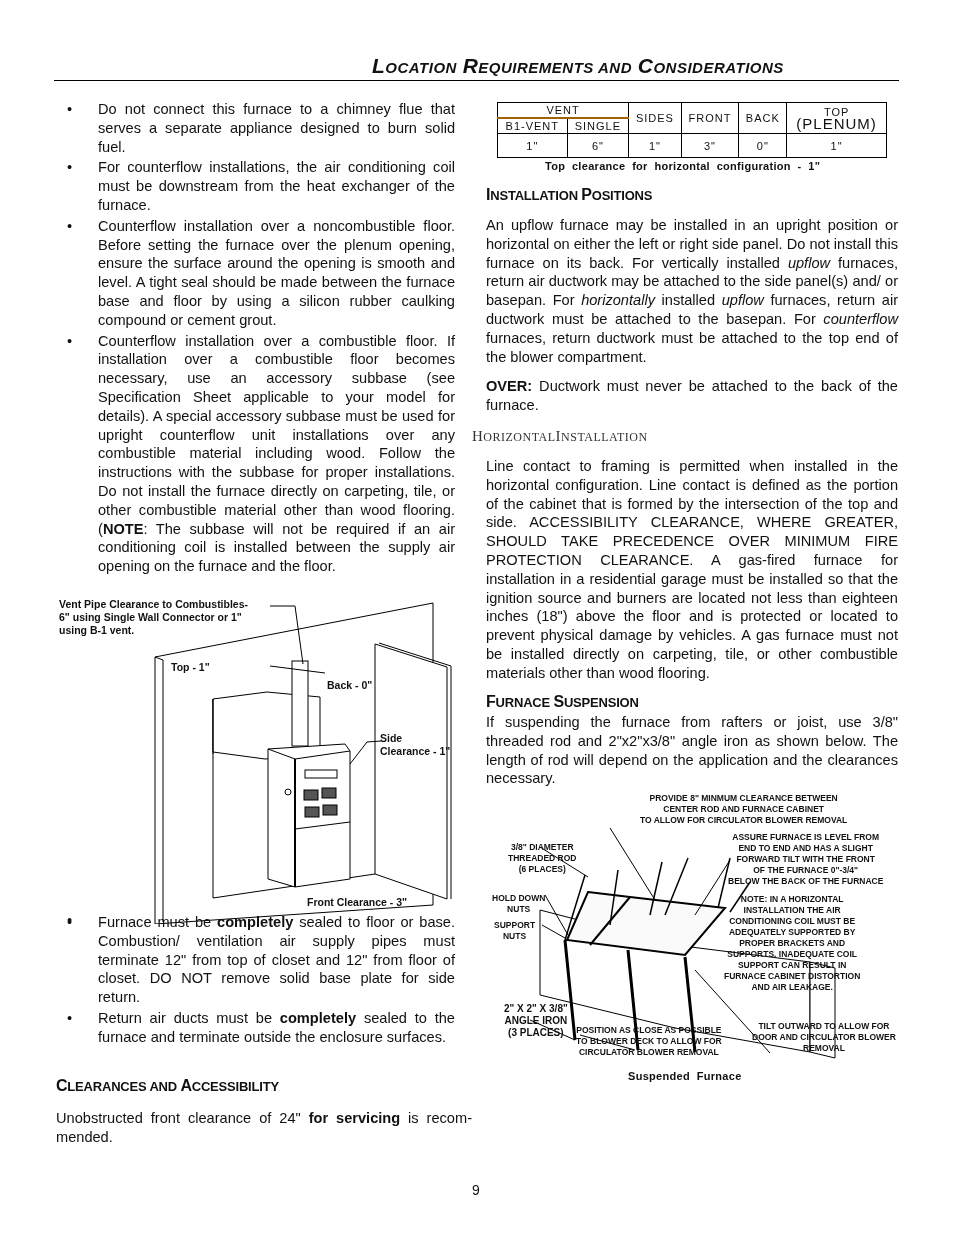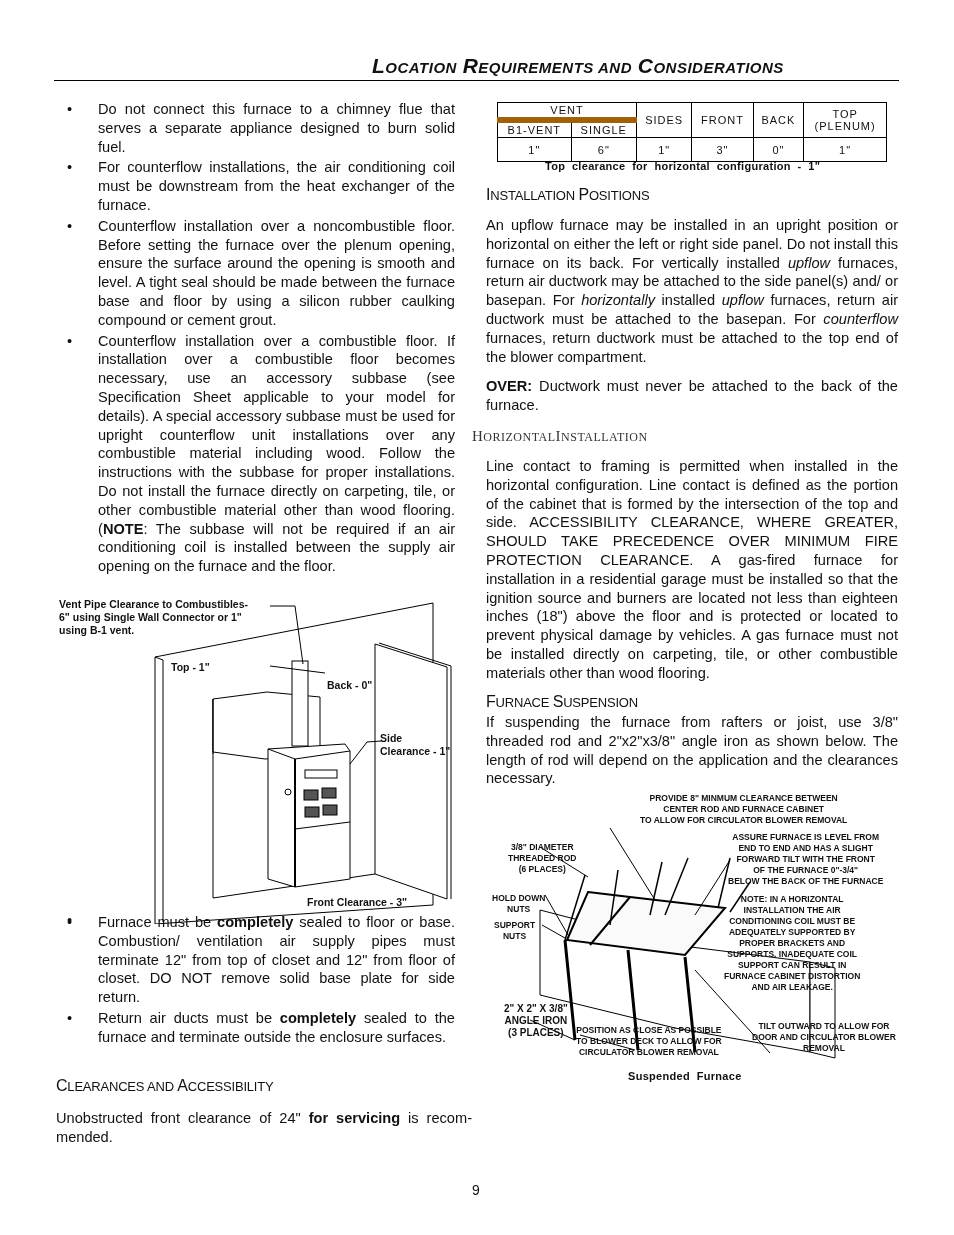--- a/index.html
+++ b/index.html
@@ -5,21 +5,21 @@
   * { box-sizing: border-box; margin: 0; padding: 0; }
   body { width: 954px; height: 1235px; background: #fff; position: relative; font-family: "Liberation Sans", sans-serif; color: #111; overflow: hidden; }
   .abs { position: absolute; }
   .title { left: 372px; top: 54px; font-size: 19px; font-weight: bold; font-style: italic; letter-spacing: 0.5px; white-space: nowrap; }
   .title .big { font-size: 21px; }
   .title .sm { font-size: 15px; text-transform: uppercase; }
   .rule { left: 54px; top: 80px; width: 845px; height: 1px; background: #000; }
   .col { font-size: 14.6px; line-height: 18.8px; text-align: justify; }
   .bul { position: relative; padding-left: 43px; margin-bottom: 2px; }
   .bul .dot { position: absolute; left: 12px; top: 0; }
-  .h-sc { font-weight: normal; font-size: 13px; text-transform: uppercase; letter-spacing: -0.2px; text-align: right; }
+  .h-sc { font-weight: bold; font-size: 13px; text-transform: uppercase; letter-spacing: -0.2px; text-align: right; }
   .h-sc .cap { font-size: 16px; }
   .h-mono { font-family: "Liberation Serif", serif; font-size: 12px; letter-spacing: 0.5px; color: #333; text-transform: uppercase; }
   .h-mono .cap { font-size: 15px; }
   table.clr { border-collapse: collapse; font-size: 11px; letter-spacing: 1px; }
   table.clr td { border: 1px solid #000; text-align: center; padding: 1px 4px; }
   .caption { font-size: 11px; font-weight: bold; letter-spacing: 0.3px; white-space: nowrap; }
   .fig-lbl { font-size: 10.5px; font-weight: bold; line-height: 13px; white-space: nowrap; }
   .sus-lbl { font-size: 8.5px; font-weight: bold; line-height: 11px; text-align: center; white-space: nowrap; text-transform: uppercase; }
   .pagenum { left: 472px; top: 1182px; font-size: 14px; }
   svg { position: absolute; }
@@ -97,25 +97,25 @@
 <div class="abs h-sc" style="left:56px; top:1077px;">
   <span class="cap">C</span><span>learances and </span><span class="cap">A</span><span>ccessibility</span>
 </div>
 <div class="abs col" style="left:56px; top:1109px; width:416px;">
   <span>Unobstructed front clearance of 24" </span><b>for servicing</b><span> is recom-mended.</span>
 </div>
 
 <table class="abs clr" style="left:497px; top:102px; width:390px;">
   <tbody>
       <tr>
-    <td colspan="2" style="border-bottom:6px solid #a16207;margin-top:12px;">VENT</td>
+    <td colspan="2" style="border-bottom:2px solid #a16207;margin-top:12px;">VENT</td>
     <td rowspan="2">SIDES</td>
     <td rowspan="2">FRONT</td>
     <td rowspan="2">BACK</td>
-    <td rowspan="2" style="line-height:12px;"><span>TOP</span><br><span style="font-size:11px;">(PLENUM)</span></td>
+    <td rowspan="2" style="line-height:12px;"><span>TOP</span><br><span style="font-size:15px;">(PLENUM)</span></td>
   </tr>
   <tr>
     <td>B1-VENT</td>
     <td>SINGLE</td>
   </tr>
   <tr style="height:24px;">
     <td>1"</td>
     <td>6"</td>
     <td>1"</td>
     <td>3"</td>

